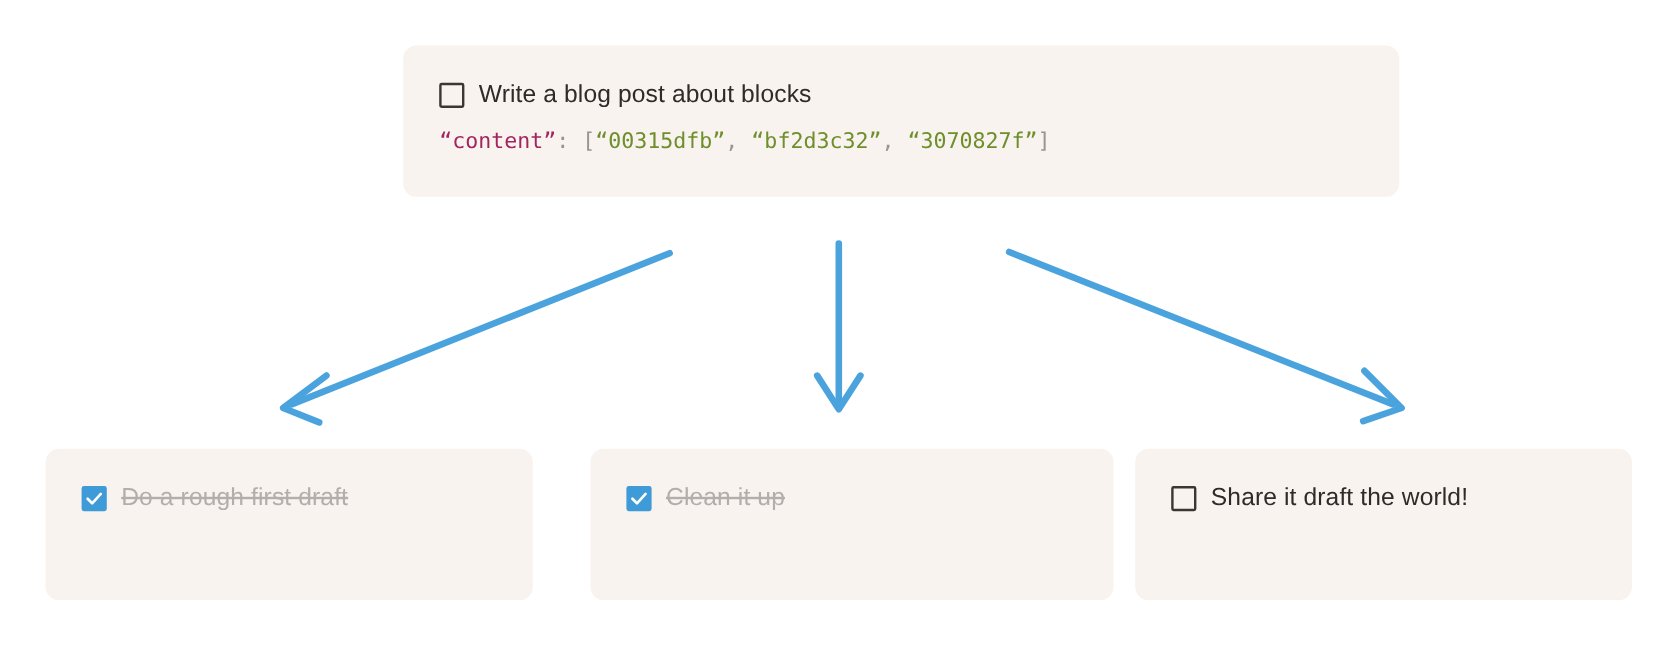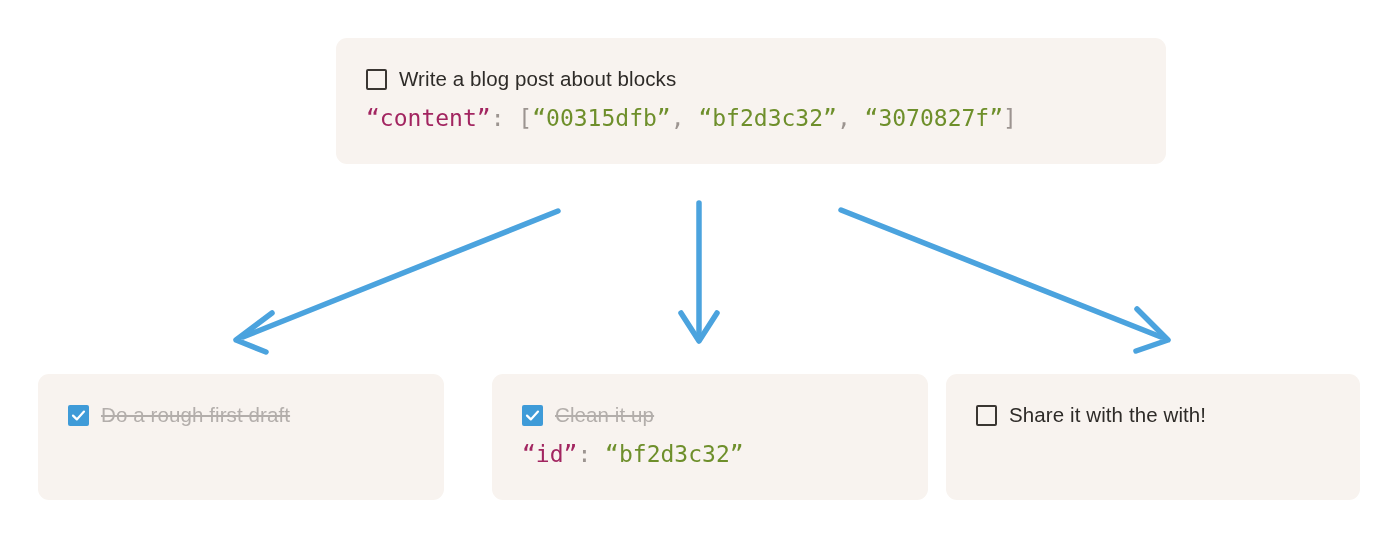--- a/index.html
+++ b/index.html
@@ -81,21 +81,21 @@
   }
   .todo-label.done {
     color: #b3aeab;
     text-decoration: line-through;
     text-decoration-thickness: 1.6px;
   }
 
   
   .code-row {
     font-family: "DejaVu Sans Mono", "Liberation Mono", monospace;
-    font-size: 23px;
+    font-size: 18px;
     letter-spacing: 0px;
     white-space: nowrap;
     margin-top: 9px;
     line-height: 30px;
   }
   .k-key   { color: #a22560; }
   .k-punc  { color: #9c9490; }
   .k-brack { color: #9c9490; }
   .k-val   { color: #6e8f2b; }
 
@@ -157,25 +157,22 @@
 
   <div class="card card-child card-child-2">
     <div class="todo-row">
       <span class="cb cb-checked">
         <svg viewBox="0 0 15 15" xmlns="http://www.w3.org/2000/svg">
           <polyline points="2,7.6 5.8,11.4 13,3.6" fill="none" stroke="#ffffff" stroke-width="2.2" stroke-linecap="round" stroke-linejoin="round"></polyline>
         </svg>
       </span>
       <span class="todo-label done">Clean it up</span>
     </div>
-    <div class="code-row">
-      <span class="k-key">“id”</span><span class="k-punc">:</span><span class="k-punc">&nbsp;</span><span class="k-val">“bf2d3c32”</span>
-    </div>
   </div>
 
   <div class="card card-child card-child-3">
     <div class="todo-row">
       <span class="cb cb-unchecked"></span>
-      <span class="todo-label">Share it with the with!</span>
+      <span class="todo-label">Share it draft the world!</span>
     </div>
   </div>
 
 </div>
 
 </body></html>

